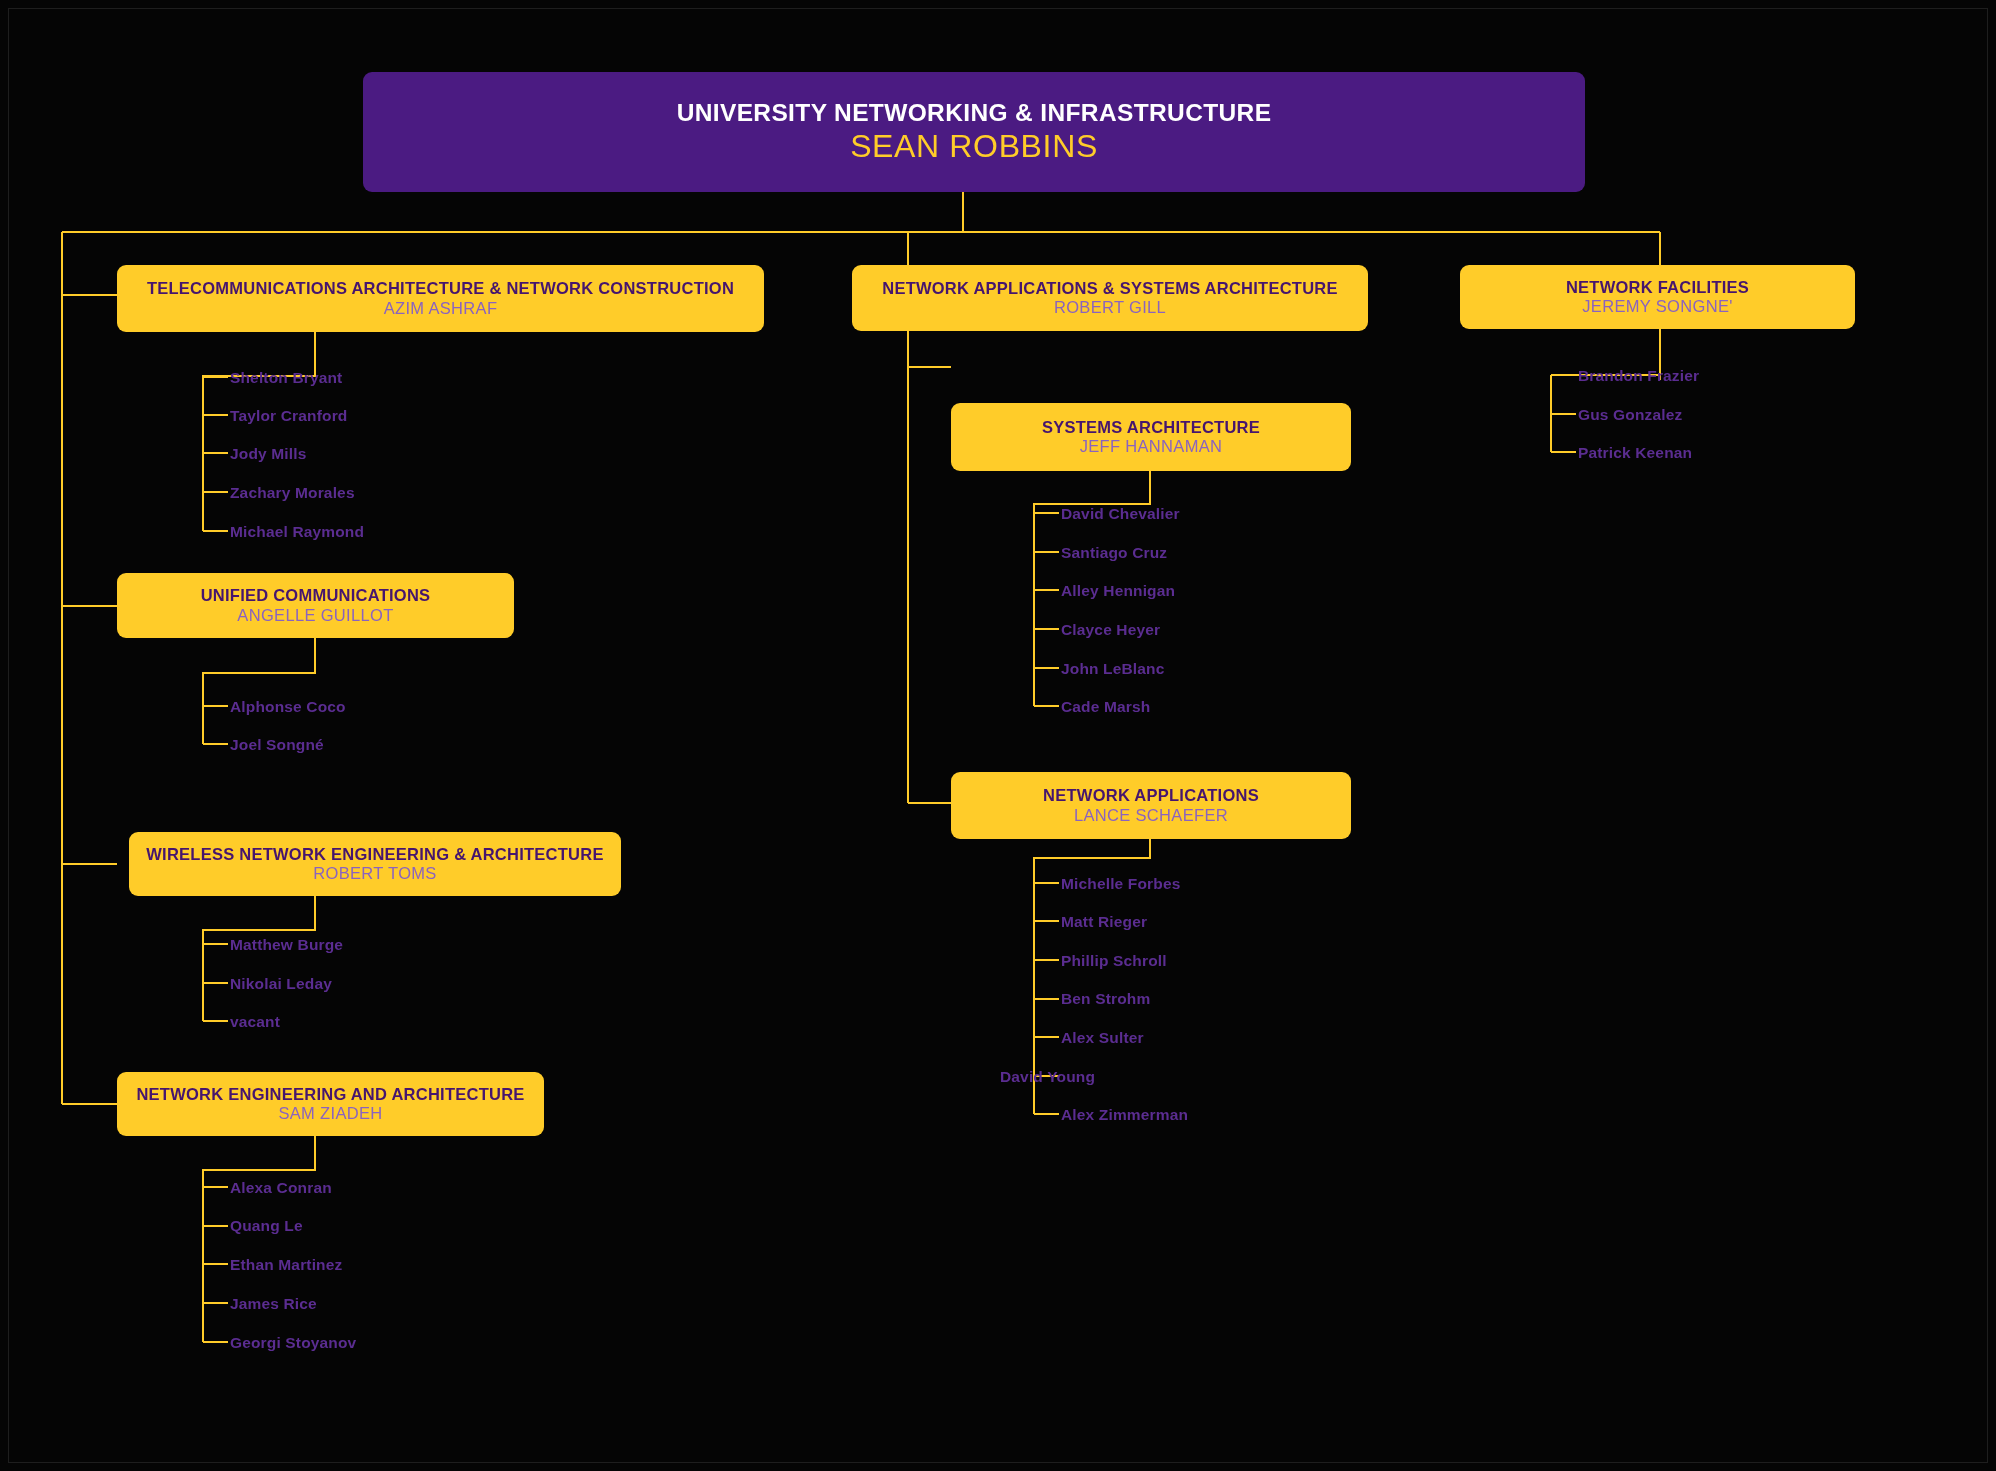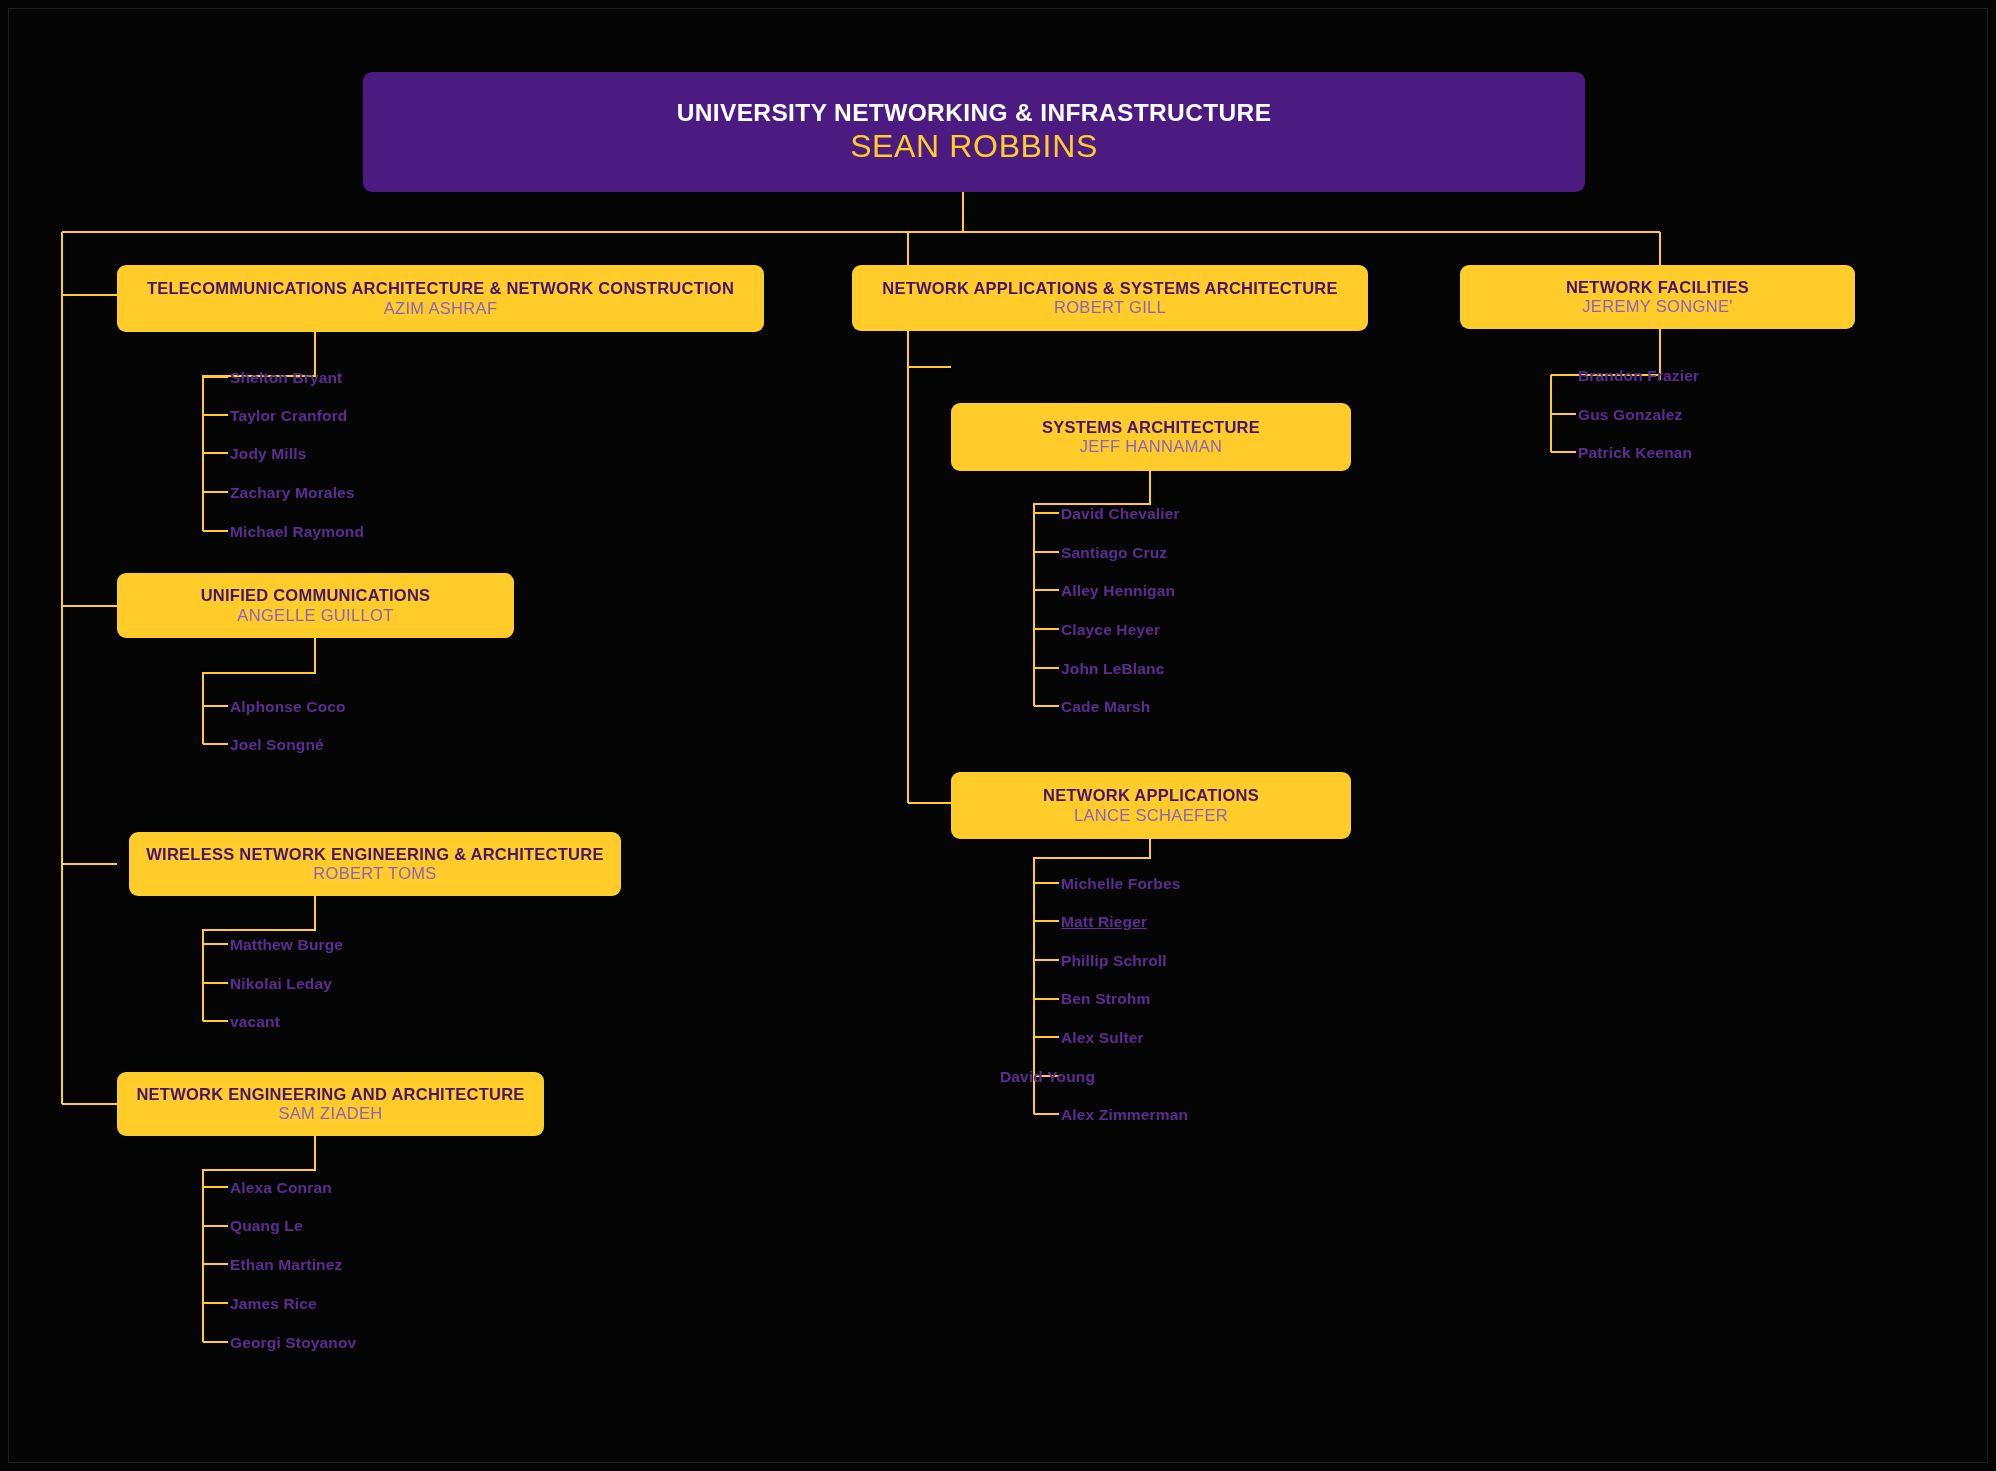--- a/index.html
+++ b/index.html
@@ -186,21 +186,21 @@
   <div class="leaf" style="left:230px;top:1335px;">Georgi Stoyanov</div>
 
   <div class="leaf" style="left:1061px;top:506px;">David Chevalier</div>
   <div class="leaf" style="left:1061px;top:545px;">Santiago Cruz</div>
   <div class="leaf" style="left:1061px;top:583px;">Alley Hennigan</div>
   <div class="leaf" style="left:1061px;top:622px;">Clayce Heyer</div>
   <div class="leaf" style="left:1061px;top:661px;">John LeBlanc</div>
   <div class="leaf" style="left:1061px;top:699px;">Cade Marsh</div>
 
   <div class="leaf" style="left:1061px;top:876px;">Michelle Forbes</div>
-  <div class="leaf" style="left:1061px;top:914px;text-decoration:underline;">Matt Rieger</div>
+  <div class="leaf" style="left:1061px;top:914px;">Matt Rieger</div>
   <div class="leaf" style="left:1061px;top:953px;">Phillip Schroll</div>
   <div class="leaf" style="left:1061px;top:991px;">Ben Strohm</div>
   <div class="leaf" style="left:1061px;top:1030px;">Alex Sulter</div>
   <div class="leaf" style="left:1000px;top:1069px;">David Young</div>
   <div class="leaf" style="left:1061px;top:1107px;">Alex Zimmerman</div>
 
   <div class="leaf" style="left:1578px;top:368px;">Brandon Frazier</div>
   <div class="leaf" style="left:1578px;top:407px;">Gus Gonzalez</div>
   <div class="leaf" style="left:1578px;top:445px;">Patrick Keenan</div>
 </div>

